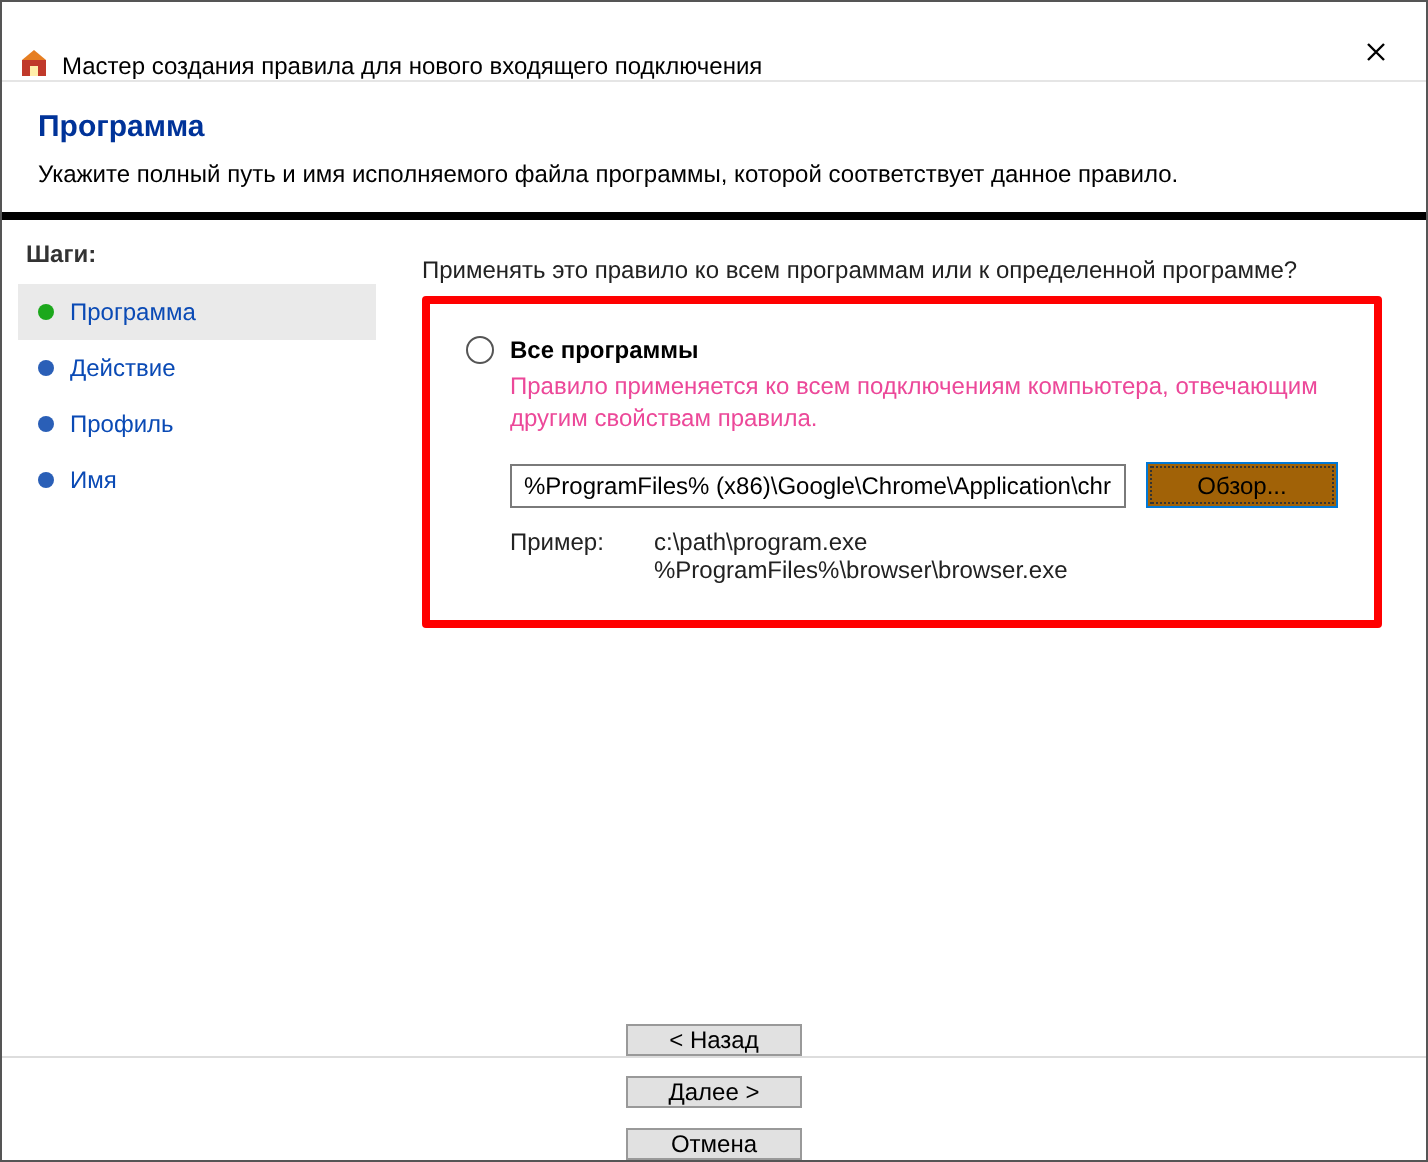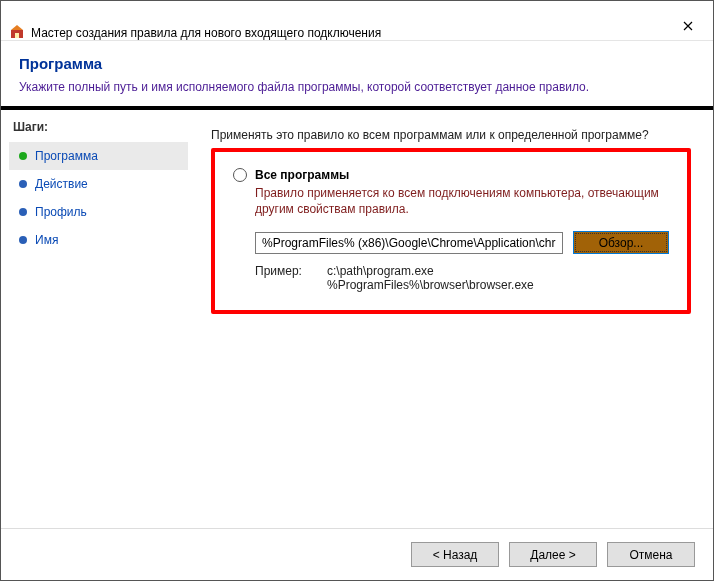--- a/index.html
+++ b/index.html
@@ -5,51 +5,51 @@
   * { box-sizing: border-box; }
   html, body { margin: 0; padding: 0; font-family: "Segoe UI", Tahoma, Arial, sans-serif; font-size: 12px; color: #000; background: #fff; }
   .window { width: 714px; height: 581px; border: 1px solid #555; display: flex; flex-direction: column; background: #fff; }
   .titlebar { height: 40px; display: flex; align-items: flex-end; padding: 0 8px; background: #fff; border-bottom: 1px solid #e5e5e5; }
   .titlebar .icon { width: 16px; height: 16px; margin-right: 6px; }
   .titlebar .title { flex: 1; font-size: 12px; }
   .close-btn { width: 34px; height: 28px; display: flex; align-items: center; justify-content: center; cursor: pointer; }
 
   .header { padding: 14px 18px 12px; }
   .header h1 { margin: 0 0 8px 0; font-size: 15px; color: #003399; font-weight: 700; }
-  .header p { margin: 0; font-size: 12px; color: #4c1d95; }
+  .header p { margin: 0; font-size: 12px; color: #000000; }
 
   .body { flex: 1; display: flex; border-top: 4px solid #000000; overflow: hidden; }
   .sidebar { width: 188px; background: #fff; padding: 10px 0 0 8px; border-right: 1px solid #fff; }
   .steps-label { font-size: 12px; font-weight: 700; color: #333; margin: 0 0 8px 4px; }
   .step-item { display: flex; align-items: center; padding: 7px 10px; cursor: pointer; color: #0a4ab5; font-size: 12px; }
   .step-item .bullet { width: 8px; height: 8px; border-radius: 50%; margin-right: 8px; flex: none; }
   .step-item.done .bullet { background: #1ca81c; }
   .step-item.current { background: #eaeaea; }
   .step-item.current .bullet { background: #1ca81c; }
   .step-item.pending .bullet { background: #2a5fb7; }
 
   .content { flex: 1; padding: 18px 22px 8px; position: relative; }
   .question { font-size: 12px; color: #222; margin-bottom: 6px; }
   .highlight-box { border: 4px solid #ff0000; padding: 16px 18px 18px; border-radius: 2px; }
 
   .radio-row { display: flex; align-items: flex-end; margin-bottom: 2px; }
   .radio { width: 14px; height: 14px; border: 1px solid #555; border-radius: 50%; margin-right: 8px; position: relative; background:#fff; cursor:pointer; flex:none;}
   .radio.selected::after { content:""; position:absolute; width:6px; height:6px; background:#000; border-radius:50%; top:3px; left:3px; }
   .radio-label { font-weight: 700; font-size: 12px; }
-  .radio-desc { margin: 3px 0 14px 22px; font-size: 12px; color: #7f1d1d; line-height: 1.35; }
+  .radio-desc { margin: 3px 0 14px 22px; font-size: 12px; color: #ec4899; line-height: 1.35; }
 
   .path-row { margin: 6px 0 0 22px; display: flex; align-items: center; gap: 10px; }
   .path-input { flex: 1; height: 22px; border: 1px solid #7a7a7a; padding: 0 6px; font-size: 12px; font-family: inherit; background:#fff; }
   .browse-btn { width: 96px; height: 23px; border: 1px solid #0078d7; outline: 1px dotted #333; outline-offset: -3px; background: #a16207; font-size: 12px; cursor: pointer; }
 
   .example { display: flex; margin: 10px 0 0 22px; font-size: 12px; color:#222; }
   .example .lbl { width: 72px; }
   .example .lines { white-space: pre; }
 
-  .footer { height: 52px; display: flex; align-items: center; justify-content: flex-end; gap: 10px; padding: 0 18px; border-top: 1px solid #ddd; }
+  .footer { height: 52px; display: flex; align-items: center; justify-content: flex-end; gap: 10px; padding: 0 18px; border-top: 1px solid #ddd; flex-direction: column; }
   .ftr-btn { min-width: 88px; height: 25px; border: 1px solid #999; background: #e1e1e1; font-size: 12px; cursor: pointer; padding: 0 10px;}
 </style>
 </head>
 <body>
 
 <div class="window">
   <div class="titlebar">
     <span class="icon">
       <svg viewBox="0 0 16 16" width="16" height="16">
         <rect x="2" y="6" width="12" height="8" fill="#c0392b"></rect>

